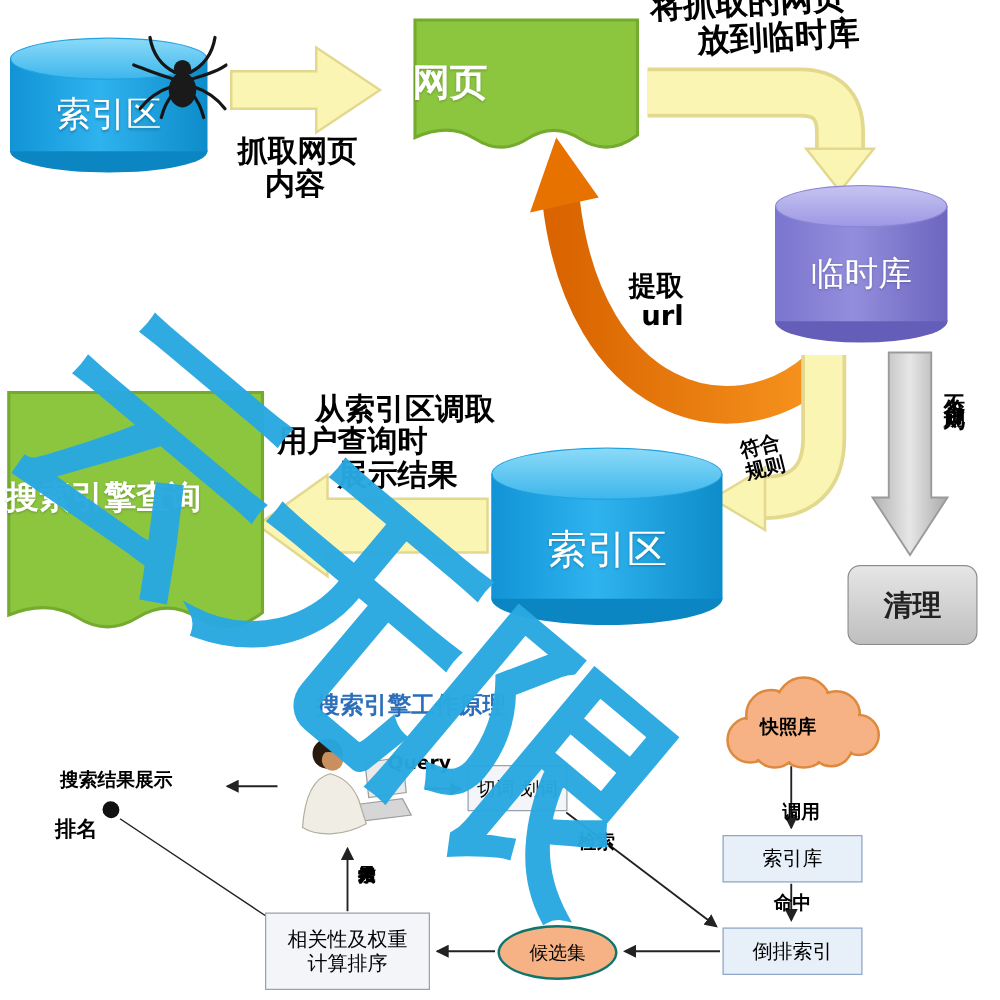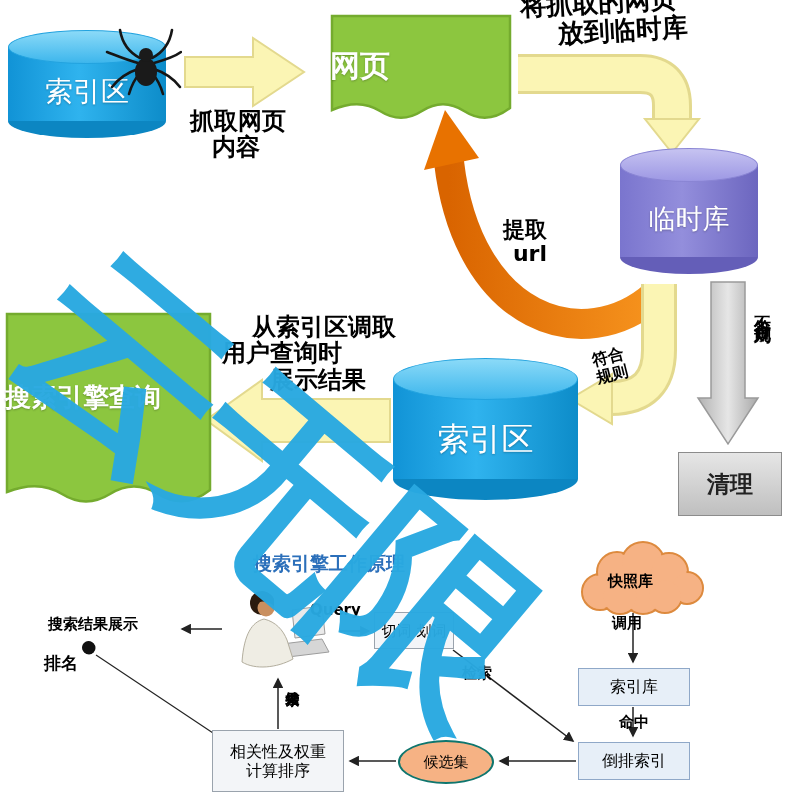--- a/index.html
+++ b/index.html
@@ -29,21 +29,21 @@
   .note span{display:block}
   .lbl{position:absolute;color:#000;z-index:4;white-space:nowrap}
   .vtext{writing-mode:vertical-rl;text-orientation:upright;letter-spacing:3px}
   
   .fbox{position:absolute;z-index:3;background:#E7EFF8;border:1px solid #8FA8C8;color:#000;
     display:flex;align-items:center;justify-content:center;text-align:center;line-height:1.2}
   .fbox.gray{background:#F3F5F8;border-color:#9AA3AD}
   .ell{position:absolute;z-index:3;background:#F6B284;border:2px solid #0f766e;border-radius:50%;
     display:flex;align-items:center;justify-content:center;color:#000}
   .clean{position:absolute;z-index:3;background:linear-gradient(#E6E6E6,#BFBFBF);
-    border:1.5px solid #8C8C8C;border-radius:0;display:flex;align-items:center;justify-content:center;
+    border:1.5px solid #8C8C8C;border-radius:10px;display:flex;align-items:center;justify-content:center;
     color:#222;font-weight:bold}
   .dot{position:absolute;z-index:4;background:#111;border-radius:50%}
   .watermark{position:absolute;left:116px;top:218px;z-index:10;font-size:205px;font-weight:bold;
     line-height:1;letter-spacing:-10px;color:#29A9E1;opacity:.97;transform:rotate(40deg);
     transform-origin:0 0;white-space:nowrap;pointer-events:none}
   .title{position:absolute;z-index:4;font-weight:bold;color:#2B6FBA;white-space:nowrap}
 </style>
 </head>
 <body>
 
@@ -216,21 +216,21 @@
     <circle cx="44" cy="26" r="8.5" fill="#C98F5F"></circle>
     <path d="M29,17 C33,9 48,8 52,17 L52,24 C46,18 36,18 30,24 Z" fill="#2A1A0E"></path>
   </svg>
 
   <div class="lbl" style="left:310px;top:601px;font-size:15px;font-weight:bold">Query</div>
 
   <div class="fbox gray" style="left:374px;top:612px;width:80px;height:37px;font-size:15px">切词 划词</div>
 
   <div class="lbl" style="left:462px;top:664px;font-size:15px;font-weight:bold">检索</div>
 
-  <div class="lbl" style="left:612px;top:614px;width:44px;text-align:left;font-size:15px;font-weight:bold">调用</div>
+  <div class="lbl" style="left:612px;top:640px;width:44px;text-align:right;font-size:15px;font-weight:bold">调用</div>
 
   <div class="fbox" style="left:578px;top:668px;width:112px;height:38px;font-size:16px">索引库</div>
 
   <div class="lbl" style="left:612px;top:713px;width:44px;text-align:center;font-size:15px;font-weight:bold">命中</div>
 
   <div class="fbox" style="left:578px;top:742px;width:112px;height:38px;font-size:16px">倒排索引</div>
 
   <div class="ell" style="left:398px;top:740px;width:96px;height:44px;font-size:15px">候选集</div>
 
   <div class="fbox gray" style="left:212px;top:730px;width:132px;height:62px;font-size:16px">

